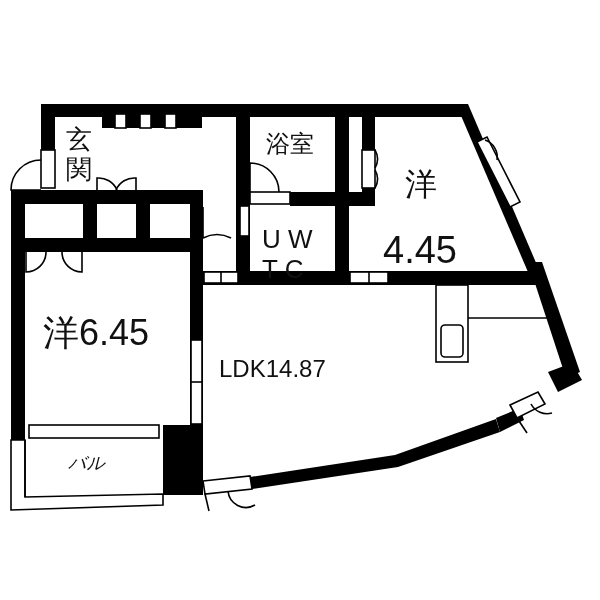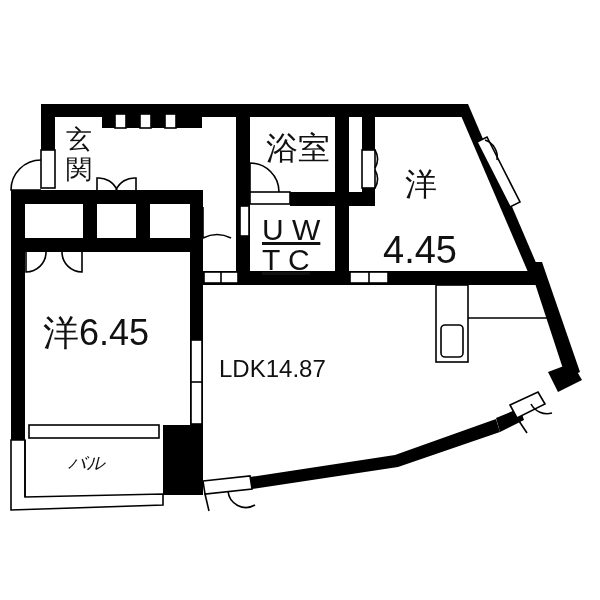--- a/index.html
+++ b/index.html
@@ -99,22 +99,22 @@
 
   <rect class="thin" x="436" y="285" width="32" height="77"></rect>
   <rect class="thin" x="441" y="325" width="22" height="32" rx="4"></rect>
   <line class="thin" x1="468" y1="318" x2="548" y2="318"></line>
 </svg>
 
 <div class="label jp" style="left:66px;top:124px;font-size:26px;line-height:30px;text-align:center;">
   <div>玄</div>
   <div>関</div>
 </div>
-<div class="label jp" style="left:266px;top:132px;font-size:32px;">浴室</div>
-<div class="label num" style="left:262px;top:215px;font-size:30px;line-height:30px;text-decoration:underline;">
+<div class="label jp" style="left:266px;top:132px;font-size:24px;">浴室</div>
+<div class="label num" style="left:262px;top:224px;font-size:26px;line-height:30px;">
   <div>U  W</div>
   <div>T  C</div>
 </div>
 <div class="label jp" style="left:405px;top:168px;font-size:32px;">洋</div>
 <div class="label num" style="left:383px;top:210px;font-size:38px;margin-top:21px;">4.45</div>
 <div class="label num" style="left:43px;top:315px;font-size:36px;">
   <span class="jp">洋</span><span>6.45</span>
 </div>
 <div class="label num" style="left:219px;top:357px;font-size:24px;">
   <span>LDK</span><span>14.87</span>

